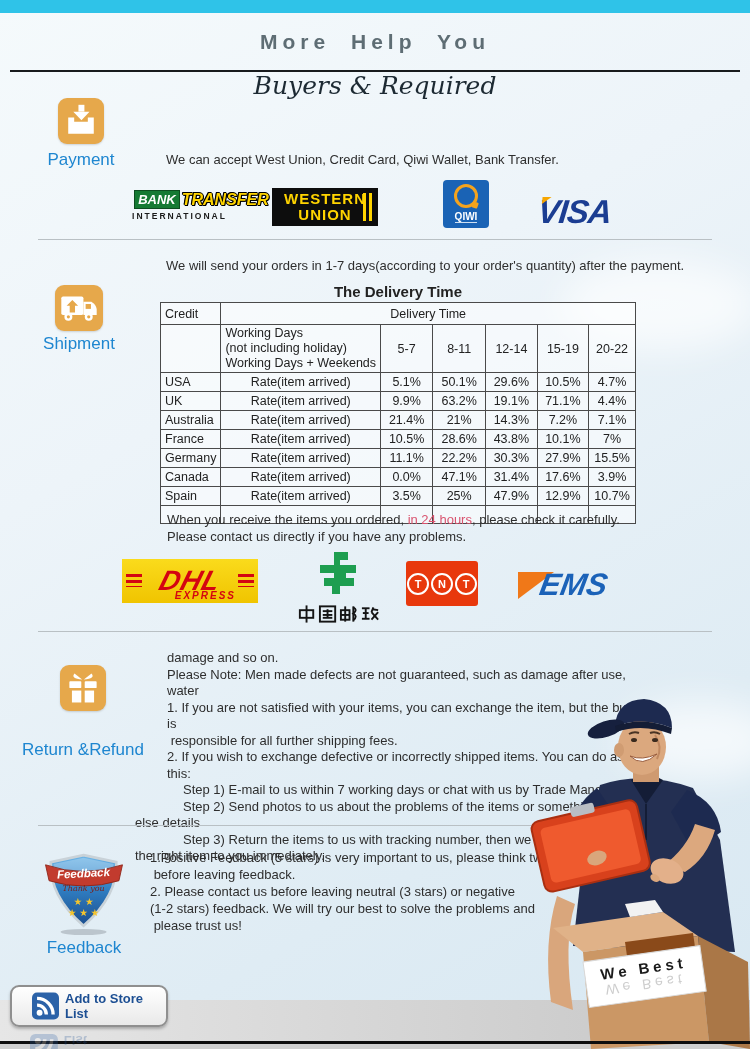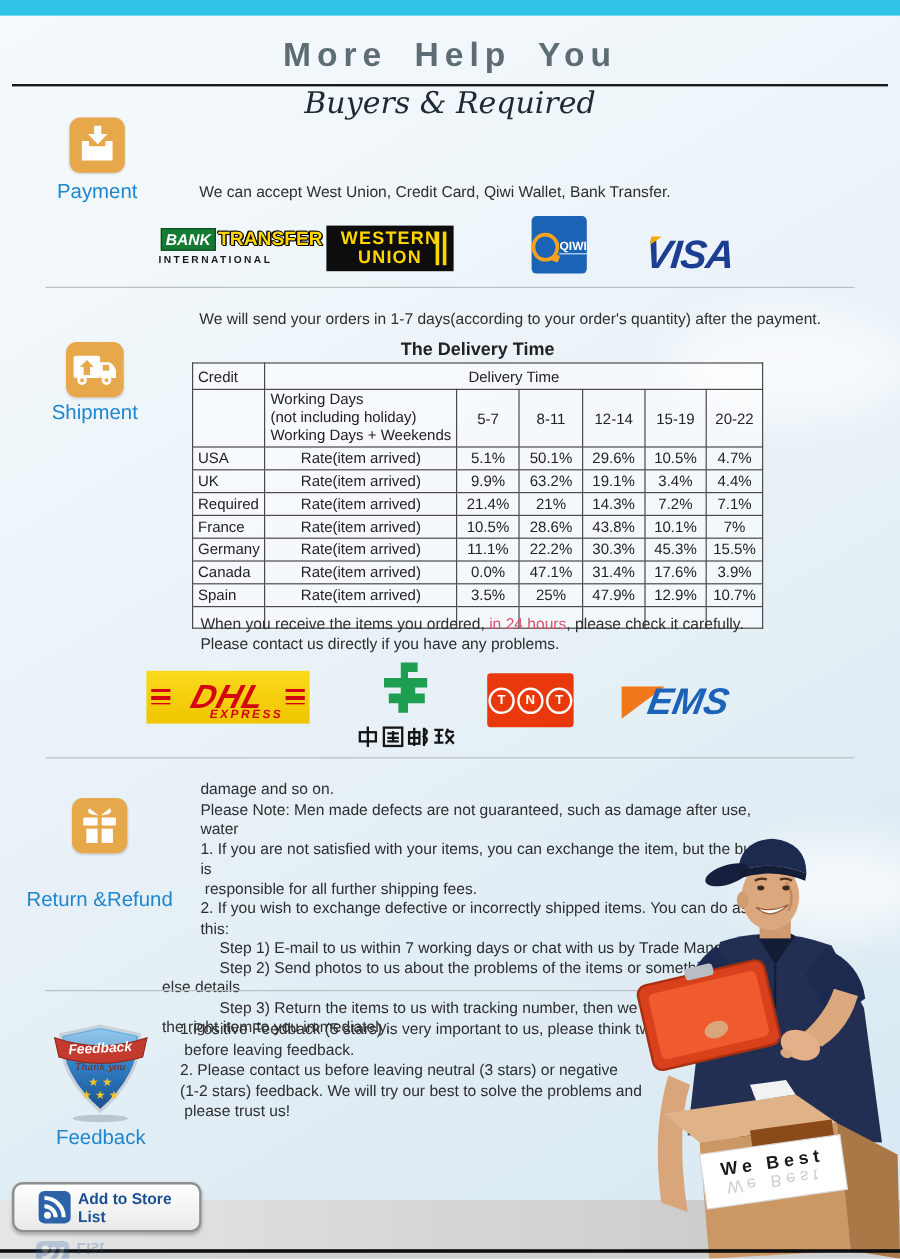--- a/index.html
+++ b/index.html
@@ -2,44 +2,44 @@
 <html><head>
 <meta charset="utf-8">
 <style>
   html,body{margin:0;padding:0;}
   .page{position:relative;width:750px;height:1049px;overflow:hidden;
     background:linear-gradient(150deg,#f5fafc 0%,#edf4f9 35%,#dfecf4 75%,#d8e8f2 100%);
     font-family:"Liberation Sans",sans-serif;color:#2e2e2e;}
   .cloud{position:absolute;border-radius:50%;filter:blur(18px);background:rgba(255,255,255,.65);}
   .topbar{position:absolute;left:0;top:0;width:750px;height:13px;background:#2fc3e8;}
   .page-title{position:absolute;top:30px;left:0;width:750px;text-align:center;
-    font-size:28px;font-weight:bold;color:#5e6d74;letter-spacing:5px;word-spacing:10px;}
+    font-size:21px;font-weight:bold;color:#5e6d74;letter-spacing:5px;word-spacing:10px;}
   .title-rule{position:absolute;top:70px;left:10px;width:730px;height:2px;background:#181b1d;}
   .subtitle{position:absolute;top:71px;left:0;width:750px;text-align:center;
     font-family:"DejaVu Serif",serif;font-style:italic;font-size:25px;color:#1d2a33;}
 
   .section-icon{position:absolute;background:#e6a84b;border-radius:9px;box-shadow:0 1px 2px rgba(0,0,0,.15);}
   .section-label{position:absolute;color:#1e86d0;font-size:17px;text-align:center;}
 
   .body-text{position:absolute;font-size:13px;line-height:17px;color:#2e2e2e;}
   .red{color:#d9536f;}
   .divider{position:absolute;height:1px;background:#b9c0c4;}
 
   
   .bt{position:absolute;left:122px;top:190px;width:115px;text-align:center;}
   .bt-row1{display:flex;align-items:center;justify-content:center;gap:2px;}
   .bt-bank{background:#157a33;color:#fff;font-weight:bold;font-style:italic;font-size:13px;padding:1px 3px;border:1px solid #0c4d1f;margin-left:44px;}
-  .bt-transfer{color:#ffd400;font-weight:900;font-size:16px;letter-spacing:0px;
+  .bt-transfer{color:#ffd400;font-weight:900;font-style:italic;font-size:16px;letter-spacing:0px;
     text-shadow:-1px 0 #000,1px 0 #000,0 -1px #000,0 1px #000,1px 1px #000,-1px -1px #000;}
   .bt-intl{font-size:8.5px;letter-spacing:2px;color:#1a1a1a;font-weight:bold;margin-top:2px;}
   .wu{position:absolute;left:272px;top:188px;width:106px;height:38px;background:#0d0d0d;
     color:#ffd400;font-weight:900;text-align:center;line-height:16px;font-size:15px;letter-spacing:1px;padding-top:3px;box-sizing:border-box;}
   .wu::after{content:"";position:absolute;right:6px;top:5px;bottom:5px;width:3px;background:#ffd400;box-shadow:-6px 0 0 #ffd400;}
   .qiwi{position:absolute;left:443px;top:180px;width:46px;height:48px;background:#1a63b5;border-radius:4px;
-    display:flex;flex-direction:row;align-items:center;justify-content:flex-start;}
+    display:flex;flex-direction:column;align-items:center;justify-content:flex-start;}
   .qiwi-q{width:18px;height:18px;border:3.5px solid #f5a31d;border-radius:50%;margin-top:4px;position:relative;}
   .qiwi-q::after{content:"";position:absolute;right:-3px;bottom:-3px;width:6px;height:6px;background:#f5a31d;border-radius:1px;transform:rotate(20deg);}
   .qiwi-name{color:#fff;font-weight:bold;font-size:10px;margin-top:3px;border-bottom:1px solid #cfe0f2;line-height:11px;}
   .visa{position:absolute;left:538px;top:193px;font-size:33px;font-weight:900;font-style:italic;
     color:#1b3d92;letter-spacing:-1px;transform:skewX(-6deg);}
   .visa::before{content:"";position:absolute;left:3px;top:4px;width:0;height:0;
     border-left:9px solid #f7a600;border-bottom:7px solid transparent;}
 
   
   .dt-title{position:absolute;left:160px;top:283px;width:476px;text-align:center;font-size:15px;font-weight:bold;color:#222;}
@@ -186,25 +186,25 @@
       <td class="center">29.6%</td>
       <td class="center">10.5%</td>
       <td class="center">4.7%</td>
     </tr>
     <tr class="drow">
       <td>UK</td>
       <td class="center">Rate(item arrived)</td>
       <td class="center">9.9%</td>
       <td class="center">63.2%</td>
       <td class="center">19.1%</td>
-      <td class="center">3.4%</td>
+      <td class="center">71.1%</td>
       <td class="center">4.4%</td>
     </tr>
     <tr class="drow">
-      <td>Required</td>
+      <td>Australia</td>
       <td class="center">Rate(item arrived)</td>
       <td class="center">21.4%</td>
       <td class="center">21%</td>
       <td class="center">14.3%</td>
       <td class="center">7.2%</td>
       <td class="center">7.1%</td>
     </tr>
     <tr class="drow">
       <td>France</td>
       <td class="center">Rate(item arrived)</td>
@@ -213,21 +213,21 @@
       <td class="center">43.8%</td>
       <td class="center">10.1%</td>
       <td class="center">7%</td>
     </tr>
     <tr class="drow">
       <td>Germany</td>
       <td class="center">Rate(item arrived)</td>
       <td class="center">11.1%</td>
       <td class="center">22.2%</td>
       <td class="center">30.3%</td>
-      <td class="center">45.3%</td>
+      <td class="center">27.9%</td>
       <td class="center">15.5%</td>
     </tr>
     <tr class="drow">
       <td>Canada</td>
       <td class="center">Rate(item arrived)</td>
       <td class="center">0.0%</td>
       <td class="center">47.1%</td>
       <td class="center">31.4%</td>
       <td class="center">17.6%</td>
       <td class="center">3.9%</td>

